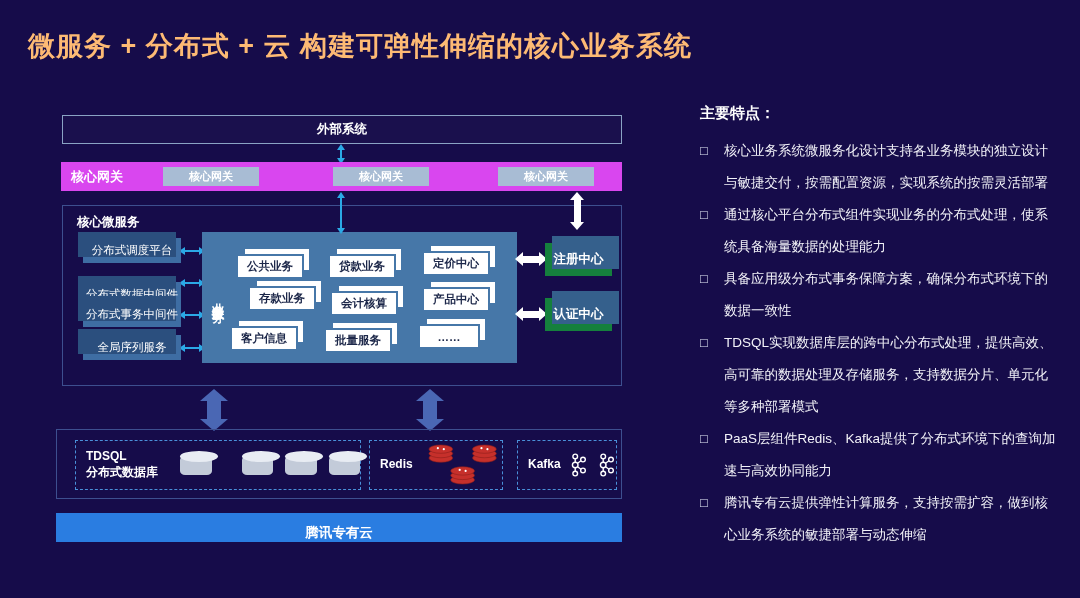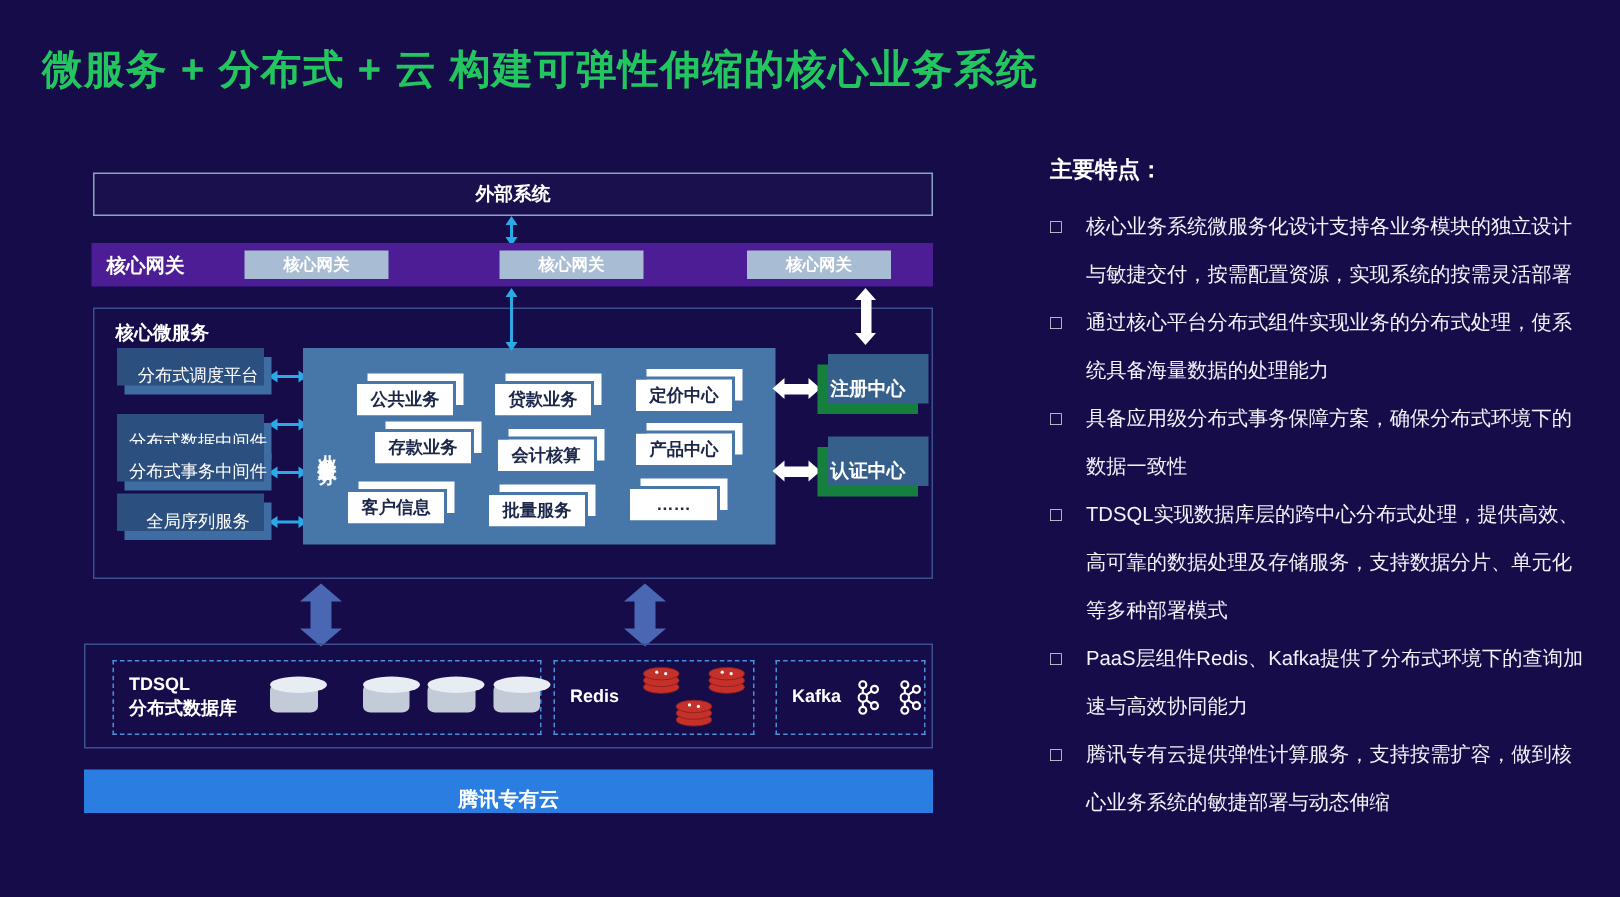--- a/index.html
+++ b/index.html
@@ -5,33 +5,33 @@
   * { margin:0; padding:0; box-sizing:border-box; }
   html,body { width:1080px; height:598px; overflow:hidden; }
   body {
     background:#160c4a;
     font-family:"Liberation Sans","DejaVu Sans",sans-serif;
     color:#fff;
     position:relative;
   }
   .title {
     position:absolute; left:28px; top:28px;
-    font-size:27px; font-weight:bold; letter-spacing:1px; color:#22c55e;
+    font-size:27px; font-weight:bold; letter-spacing:1px; color:#fdba74;
   }
   
   .diagram { position:absolute; left:40px; top:105px; width:600px; height:450px; }
   .extbox {
     position:absolute; left:22px; top:10px; width:560px; height:29px;
     border:1px solid #8aa3c4; background:rgba(255,255,255,0.02);
     display:flex; align-items:center; justify-content:center;
     font-size:12.5px; font-weight:bold;
   }
   .gwbar {
     position:absolute; left:21px; top:57px; width:561px; height:29px;
-    background:#4c1d95; display:flex; align-items:center;
+    background:#d946ef; display:flex; align-items:center;
     font-size:13px; font-weight:bold;
   }
   .gwbar .gwlabel { padding-left:10px; }
   .gwnode {
     position:absolute; top:5px; width:96px; height:19px;
     background:#a8bcd4; color:#ffffff; font-size:11px; font-weight:bold;
     display:flex; align-items:center; justify-content:center;
   }
   .corebox {
     position:absolute; left:22px; top:100px; width:560px; height:181px;

